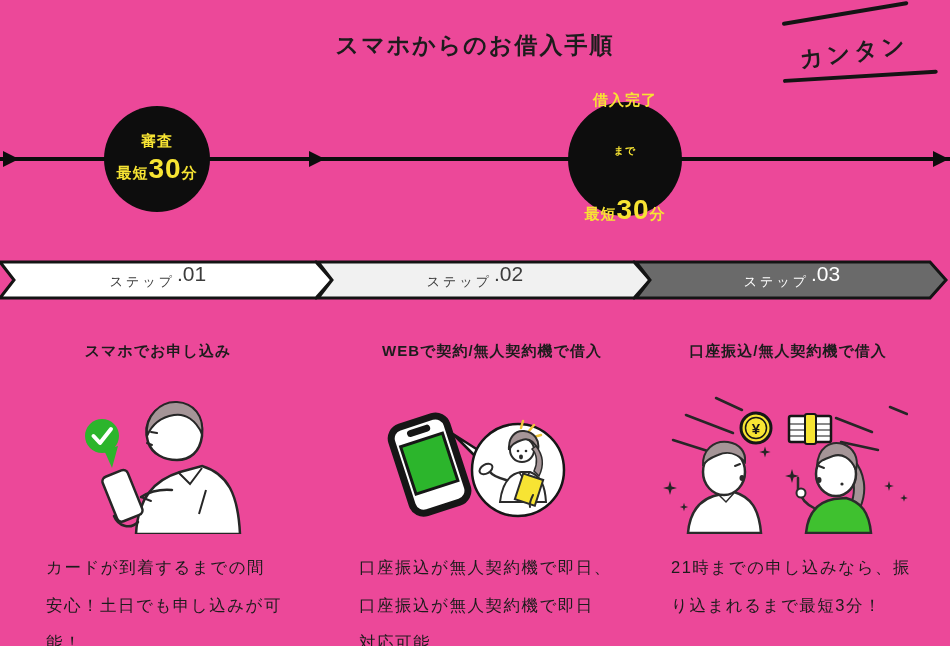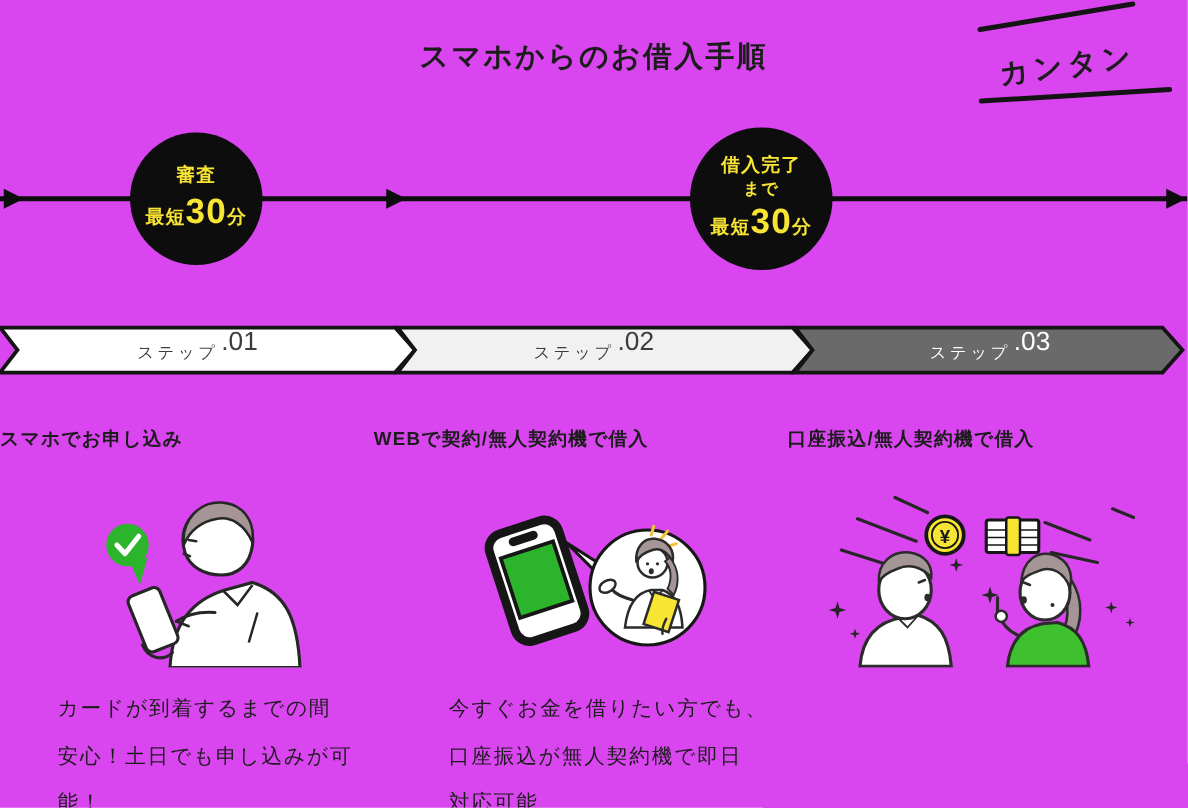--- a/index.html
+++ b/index.html
@@ -1,18 +1,18 @@
 <!DOCTYPE html>
 <html><head>
 <meta charset="utf-8">
 <style>
   html,body{margin:0;padding:0;}
   .stage{
     position:relative;width:950px;height:646px;overflow:hidden;
-    background:#d946ef;color:#1C1C1C;
+    background:#ec4899;color:#1C1C1C;
     font-family:"Liberation Sans","DejaVu Sans",sans-serif;
   }
   
   .page-title{
     position:absolute;top:30px;left:0;width:950px;text-align:center;
     font-size:23px;font-weight:bold;letter-spacing:2px;margin:0;
   }
   .k-line{position:absolute;height:4px;background:#141414;border-radius:2px;transform-origin:0 50%;}
   .k-line.top{left:782px;top:22px;width:128px;transform:rotate(-9.5deg);}
   .k-line.bot{left:783px;top:79px;width:155px;transform:rotate(-3.5deg);}
@@ -21,43 +21,43 @@
     font-size:23px;font-weight:600;letter-spacing:4px;transform:rotate(-8deg);
   }
   
   .timeline-svg{position:absolute;left:0;top:139px;}
   .milestone{
     position:absolute;background:#0D0D0D;border-radius:50%;
     display:flex;flex-direction:column;align-items:center;justify-content:center;
     color:#F7E433;text-align:center;line-height:1.25;
   }
   .milestone.m1{left:104px;top:106px;width:106px;height:106px;}
-  .milestone.m2{left:552px;top:102px;width:114px;height:114px;}
+  .milestone.m2{left:568px;top:102px;width:114px;height:114px;gap:35px;}
   .milestone .ln{font-size:15px;font-weight:bold;letter-spacing:1px;}
-  .milestone .ln.small{font-size:13px;}
+  .milestone .ln.small{font-size:10px;}
   .milestone .num{font-size:28px;font-weight:bold;}
   
   .steps-svg{position:absolute;left:0;top:260px;}
   .step-label{
     position:absolute;top:262px;height:36px;width:316px;
     display:flex;align-items:baseline;justify-content:center;gap:2px;
     color:#3C3C3C;
   }
   .step-label .pfx{font-size:13px;letter-spacing:3px;align-self:center;padding-top:4px;}
   .step-label .num{font-size:21px;text-align:right;}
   .step-label.s1{left:0;}
   .step-label.s2{left:317px;}
   .step-label.s3{left:634px;color:#FFFFFF;}
   
   .col-title{
-    position:absolute;top:342px;width:316px;margin:0;text-align:left;
+    position:absolute;top:342px;width:316px;margin:0;text-align:center;
     font-size:15px;font-weight:bold;letter-spacing:1px;
   }
   .col-title.c1{left:0;}
-  .col-title.c2{left:299px;}
+  .col-title.c2{left:334px;}
   .col-title.c3{left:630px;}
   .illus{position:absolute;}
   .illus.i1{left:78px;top:392px;}
   .illus.i2{left:383px;top:398px;}
   .illus.i3{left:658px;top:390px;}
   .desc{position:absolute;top:549px;font-size:16.5px;line-height:37.5px;letter-spacing:1.5px;}
   .desc.d1{left:46px;width:260px;}
   .desc.d2{left:359px;width:260px;}
   .desc.d3{left:671px;width:260px;}
 </style>
@@ -213,18 +213,23 @@
       <circle cx="143" cy="103" r="4.5" fill="#FFFFFF" stroke="#2B2B2B" stroke-width="2"></circle>
     </g>
   </svg>
 
   <div class="desc d1">
     <div>カードが到着するまでの間</div>
     <div>安心！土日でも申し込みが可</div>
     <div>能！</div>
   </div>
   <div class="desc d2">
-    <div>今すぐお金を借りたい方でも、</div>
+    <div>口座振込が無人契約機で即日、</div>
     <div>口座振込が無人契約機で即日</div>
     <div>対応可能</div>
   </div>
+  <div class="desc d3">
+    <div>21時までの申し込みなら、振</div>
+    <div>り込まれるまで最短3分！</div>
+    <div></div>
+  </div>
 
 </div>
 
 </body></html>

